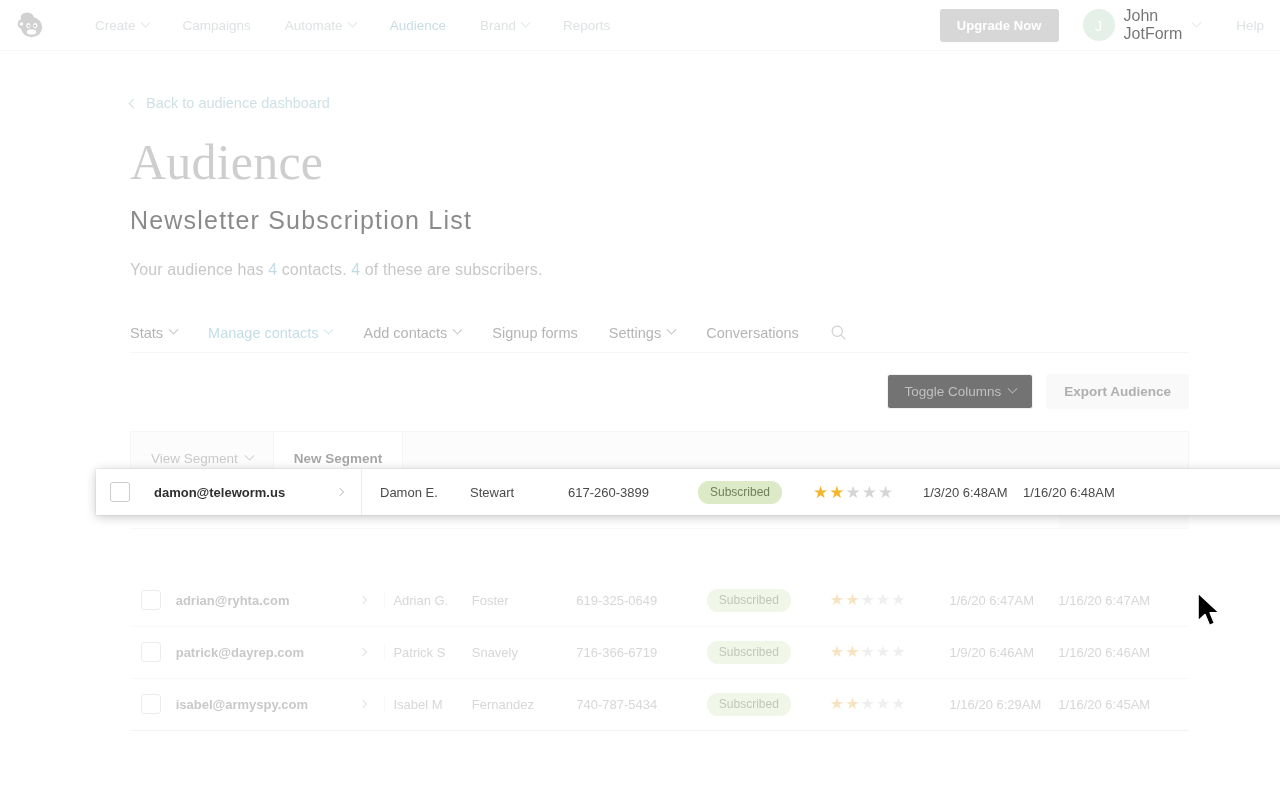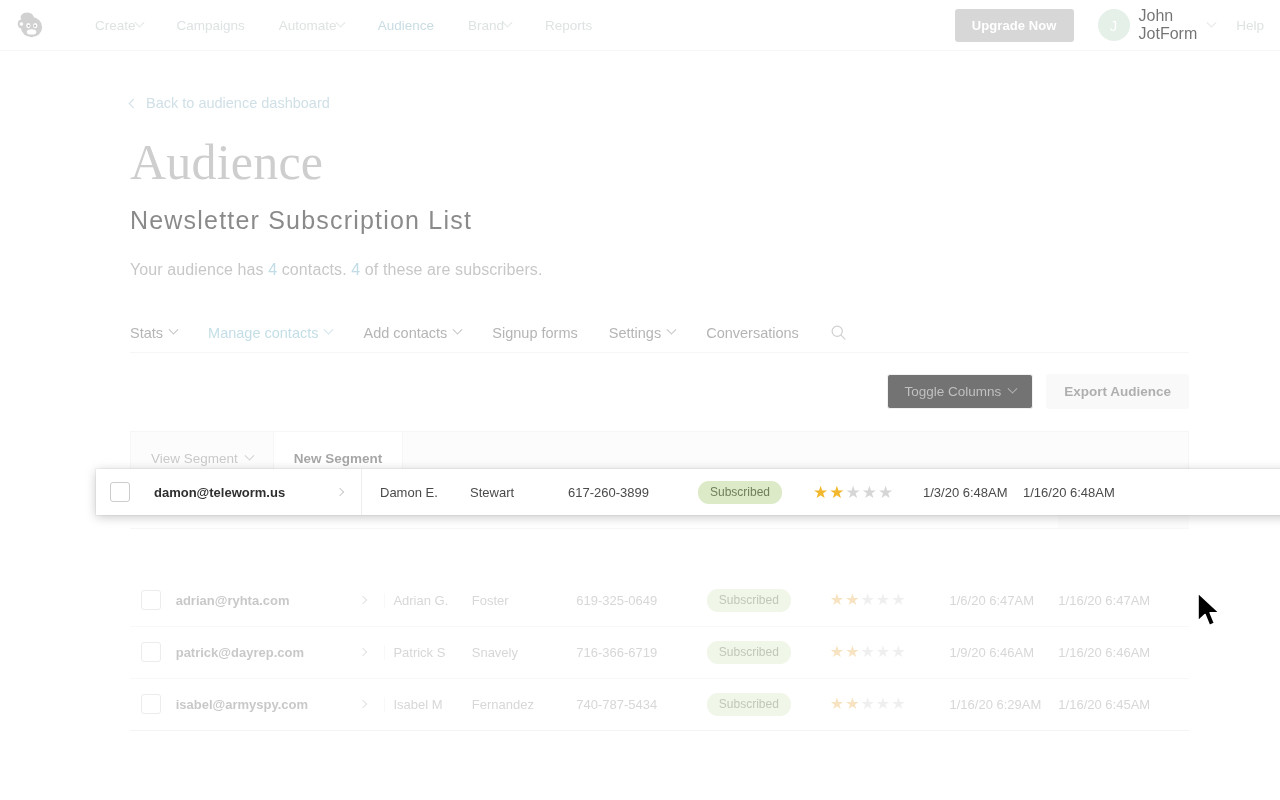--- a/index.html
+++ b/index.html
@@ -25,21 +25,21 @@
   .logo {
     width: 34px; height: 34px;
     flex: 0 0 34px;
     margin-right: 30px;
     opacity: .72;
   }
   .logo svg { display: block; width: 34px; height: 34px; }
 
   .nav-links { display: flex; align-items: center; gap: 0; }
   .nav-link {
-    display: flex; align-items: center; gap: 0;
+    display: flex; align-items: center; gap: 6px;
     font-size: 13.5px;
     color: #c2cacd;
     padding: 6px 17px;
     cursor: pointer;
     white-space: nowrap;
   }
   .nav-link.active { color: #9cc0cd; }
   .caret {
     display: inline-block;
     width: 7px; height: 7px;
@@ -72,21 +72,21 @@
   }
   .avatar {
     width: 32px; height: 32px; border-radius: 50%;
     background: #cfe3d6;
     color: #ffffff;
     display: flex; align-items: center; justify-content: center;
     font-size: 15px;
   }
   .user-caret { color: #c4cacd; margin-left: 2px; }
   .help-link {
-    margin-left: 21px;
+    margin-left: 36px;
     font-size: 13.5px;
     color: #c2cacd;
     cursor: pointer;
   }
 
   
   .page { padding: 0 8px 0 130px; }
 
   .back-link {
     display: flex; align-items: center; gap: 9px;

